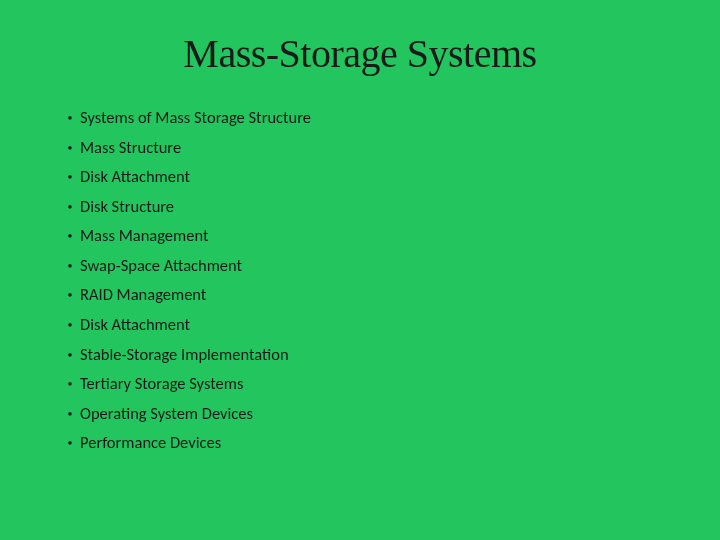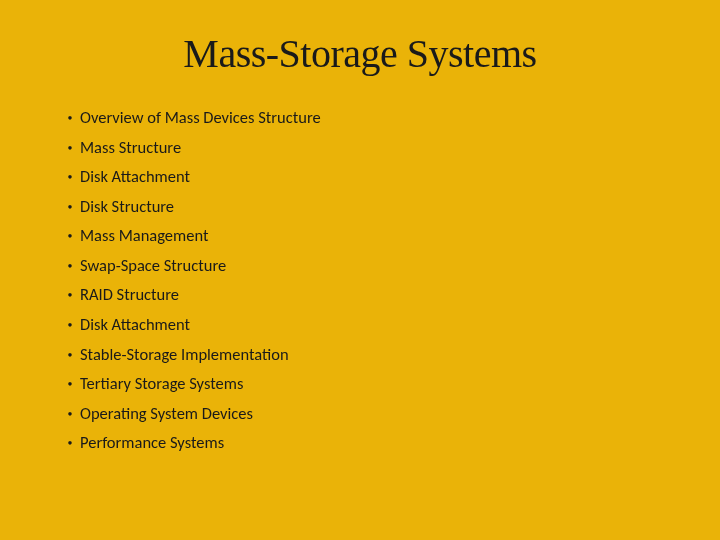--- a/index.html
+++ b/index.html
@@ -12,21 +12,21 @@
       width: 720px;
       height: 540px;
       background: #ffffff;
       font-family: 'Segoe UI', Arial, sans-serif;
       overflow: hidden;
     }
 
     .slide {
       width: 720px;
       height: 540px;
-      background: #eab308;
+      background: #22c55e;
       padding: 30px 60px 30px 60px;
       display: flex;
       flex-direction: column;
     }
 
     .title {
       font-size: 40px;
       font-weight: 400;
       color: #1a1a1a;
       text-align: center;
@@ -68,60 +68,60 @@
     }
   </style>
 </head>
 <body>
 
 <div class="slide">
   <h1 class="title">Mass-Storage Systems</h1>
   <ul class="bullet-list" id="bullet-list">
   <li>
         <span class="bullet-dot">•</span>
-        <span class="bullet-text">Overview of Mass Devices Structure</span>
+        <span class="bullet-text">Systems of Mass Storage Structure</span>
       </li>
       <li>
         <span class="bullet-dot">•</span>
         <span class="bullet-text">Mass Structure</span>
       </li>
       <li>
         <span class="bullet-dot">•</span>
         <span class="bullet-text">Disk Attachment</span>
       </li>
       <li>
         <span class="bullet-dot">•</span>
         <span class="bullet-text">Disk Structure</span>
       </li>
       <li>
         <span class="bullet-dot">•</span>
         <span class="bullet-text">Mass Management</span>
       </li>
       <li>
         <span class="bullet-dot">•</span>
-        <span class="bullet-text">Swap-Space Structure</span>
+        <span class="bullet-text">Swap-Space Attachment</span>
       </li>
       <li>
         <span class="bullet-dot">•</span>
-        <span class="bullet-text">RAID Structure</span>
+        <span class="bullet-text">RAID Management</span>
       </li>
       <li>
         <span class="bullet-dot">•</span>
         <span class="bullet-text">Disk Attachment</span>
       </li>
       <li>
         <span class="bullet-dot">•</span>
         <span class="bullet-text">Stable-Storage Implementation</span>
       </li>
       <li>
         <span class="bullet-dot">•</span>
         <span class="bullet-text">Tertiary Storage Systems</span>
       </li>
       <li>
         <span class="bullet-dot">•</span>
         <span class="bullet-text">Operating System Devices</span>
       </li>
       <li>
         <span class="bullet-dot">•</span>
-        <span class="bullet-text">Performance Systems</span>
+        <span class="bullet-text">Performance Devices</span>
       </li>
     </ul>
 </div>
 
 </body></html>

